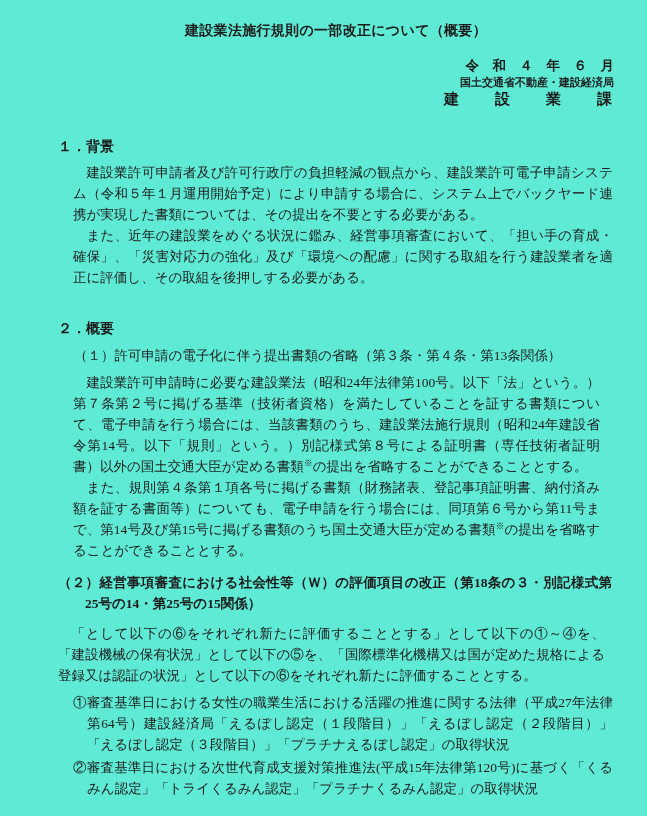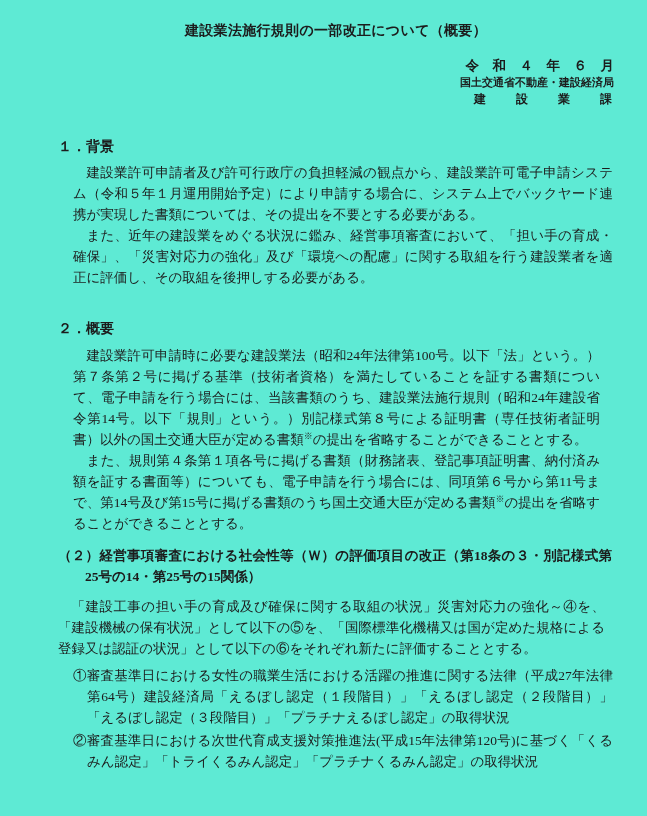--- a/index.html
+++ b/index.html
@@ -27,21 +27,21 @@
   .hdr-right {
     margin-top:16px;
     display:flex;
     flex-direction:column;
     align-items:flex-end;
     font-family:"Liberation Sans","DejaVu Sans",sans-serif;
     font-weight:bold;
   }
   .hdr-date { font-size:13.5px; line-height:18px; }
   .hdr-org  { font-size:11px;  line-height:15px; }
-  .hdr-div  { font-size:12px; line-height:18px; letter-spacing:2px; }
+  .hdr-div  { font-size:15px; line-height:18px; letter-spacing:2px; }
   .sec-heading {
     font-family:"Liberation Sans","DejaVu Sans",sans-serif;
     font-weight:bold;
     font-size:14px;
     line-height:21px;
   }
   .sec1-heading { margin-top:28px; }
   .sec2-heading { margin-top:30px; }
   .body-para {
     text-align:justify;
@@ -91,25 +91,26 @@
     <div class="hdr-div">建　　設　　業　　課</div>
   </div>
 
   <div class="sec-heading sec1-heading">１．背景</div>
 
   <p class="body-para sec1-para first">建設業許可申請者及び許可行政庁の負担軽減の観点から、建設業許可電子申請システム（令和５年１月運用開始予定）により申請する場合に、システム上でバックヤード連携が実現した書類については、その提出を不要とする必要がある。</p>
   <p class="body-para sec1-para">また、近年の建設業をめぐる状況に鑑み、経営事項審査において、「担い手の育成・確保」、「災害対応力の強化」及び「環境への配慮」に関する取組を行う建設業者を適正に評価し、その取組を後押しする必要がある。</p>
 
   <div class="sec-heading sec2-heading">２．概要</div>
 
+  <div class="sub-heading sub1-heading">（１）許可申請の電子化に伴う提出書類の省略（第３条・第４条・第13条関係）</div>
 
   <p class="body-para sub1-para first">建設業許可申請時に必要な建設業法（昭和24年法律第100号。以下「法」という。）第７条第２号に掲げる基準（技術者資格）を満たしていることを証する書類について、電子申請を行う場合には、当該書類のうち、建設業法施行規則（昭和24年建設省令第14号。以下「規則」という。）別記様式第８号による証明書（専任技術者証明書）以外の国土交通大臣が定める書類<sup class="ref-mark">※</sup>の提出を省略することができることとする。</p>
   <p class="body-para sub1-para">また、規則第４条第１項各号に掲げる書類（財務諸表、登記事項証明書、納付済み額を証する書面等）についても、電子申請を行う場合には、同項第６号から第11号まで、第14号及び第15号に掲げる書類のうち国土交通大臣が定める書類<sup class="ref-mark">※</sup>の提出を省略することができることとする。</p>
 
 
   <div class="sub-heading sub2-heading">（２）経営事項審査における社会性等（Ｗ）の評価項目の改正（第18条の３・別記様式第25号の14・第25号の15関係）</div>
 
-  <p class="body-para sub2-para">「建設工事の担い手の育成及び確保に関する取組の状況」災害対応力の強化～④を、「建設機械の保有状況」として以下の⑤を、「国際標準化機構又は国が定めた規格による登録又は認証の状況」として以下の⑥をそれぞれ新たに評価することとする。</p>
+  <p class="body-para sub2-para">「として以下の⑥をそれぞれ新たに評価することとする」として以下の①～④を、「建設機械の保有状況」として以下の⑤を、「国際標準化機構又は国が定めた規格による登録又は認証の状況」として以下の⑥をそれぞれ新たに評価することとする。</p>
 
   <p class="body-para numbered-item item-1">①審査基準日における女性の職業生活における活躍の推進に関する法律（平成27年法律第64号）建設経済局「えるぼし認定（１段階目）」「えるぼし認定（２段階目）」「えるぼし認定（３段階目）」「プラチナえるぼし認定」の取得状況</p>
   <p class="body-para numbered-item item-2">②審査基準日における次世代育成支援対策推進法(平成15年法律第120号)に基づく「くるみん認定」「トライくるみん認定」「プラチナくるみん認定」の取得状況</p>
 
 </div>
 
 </body></html>

